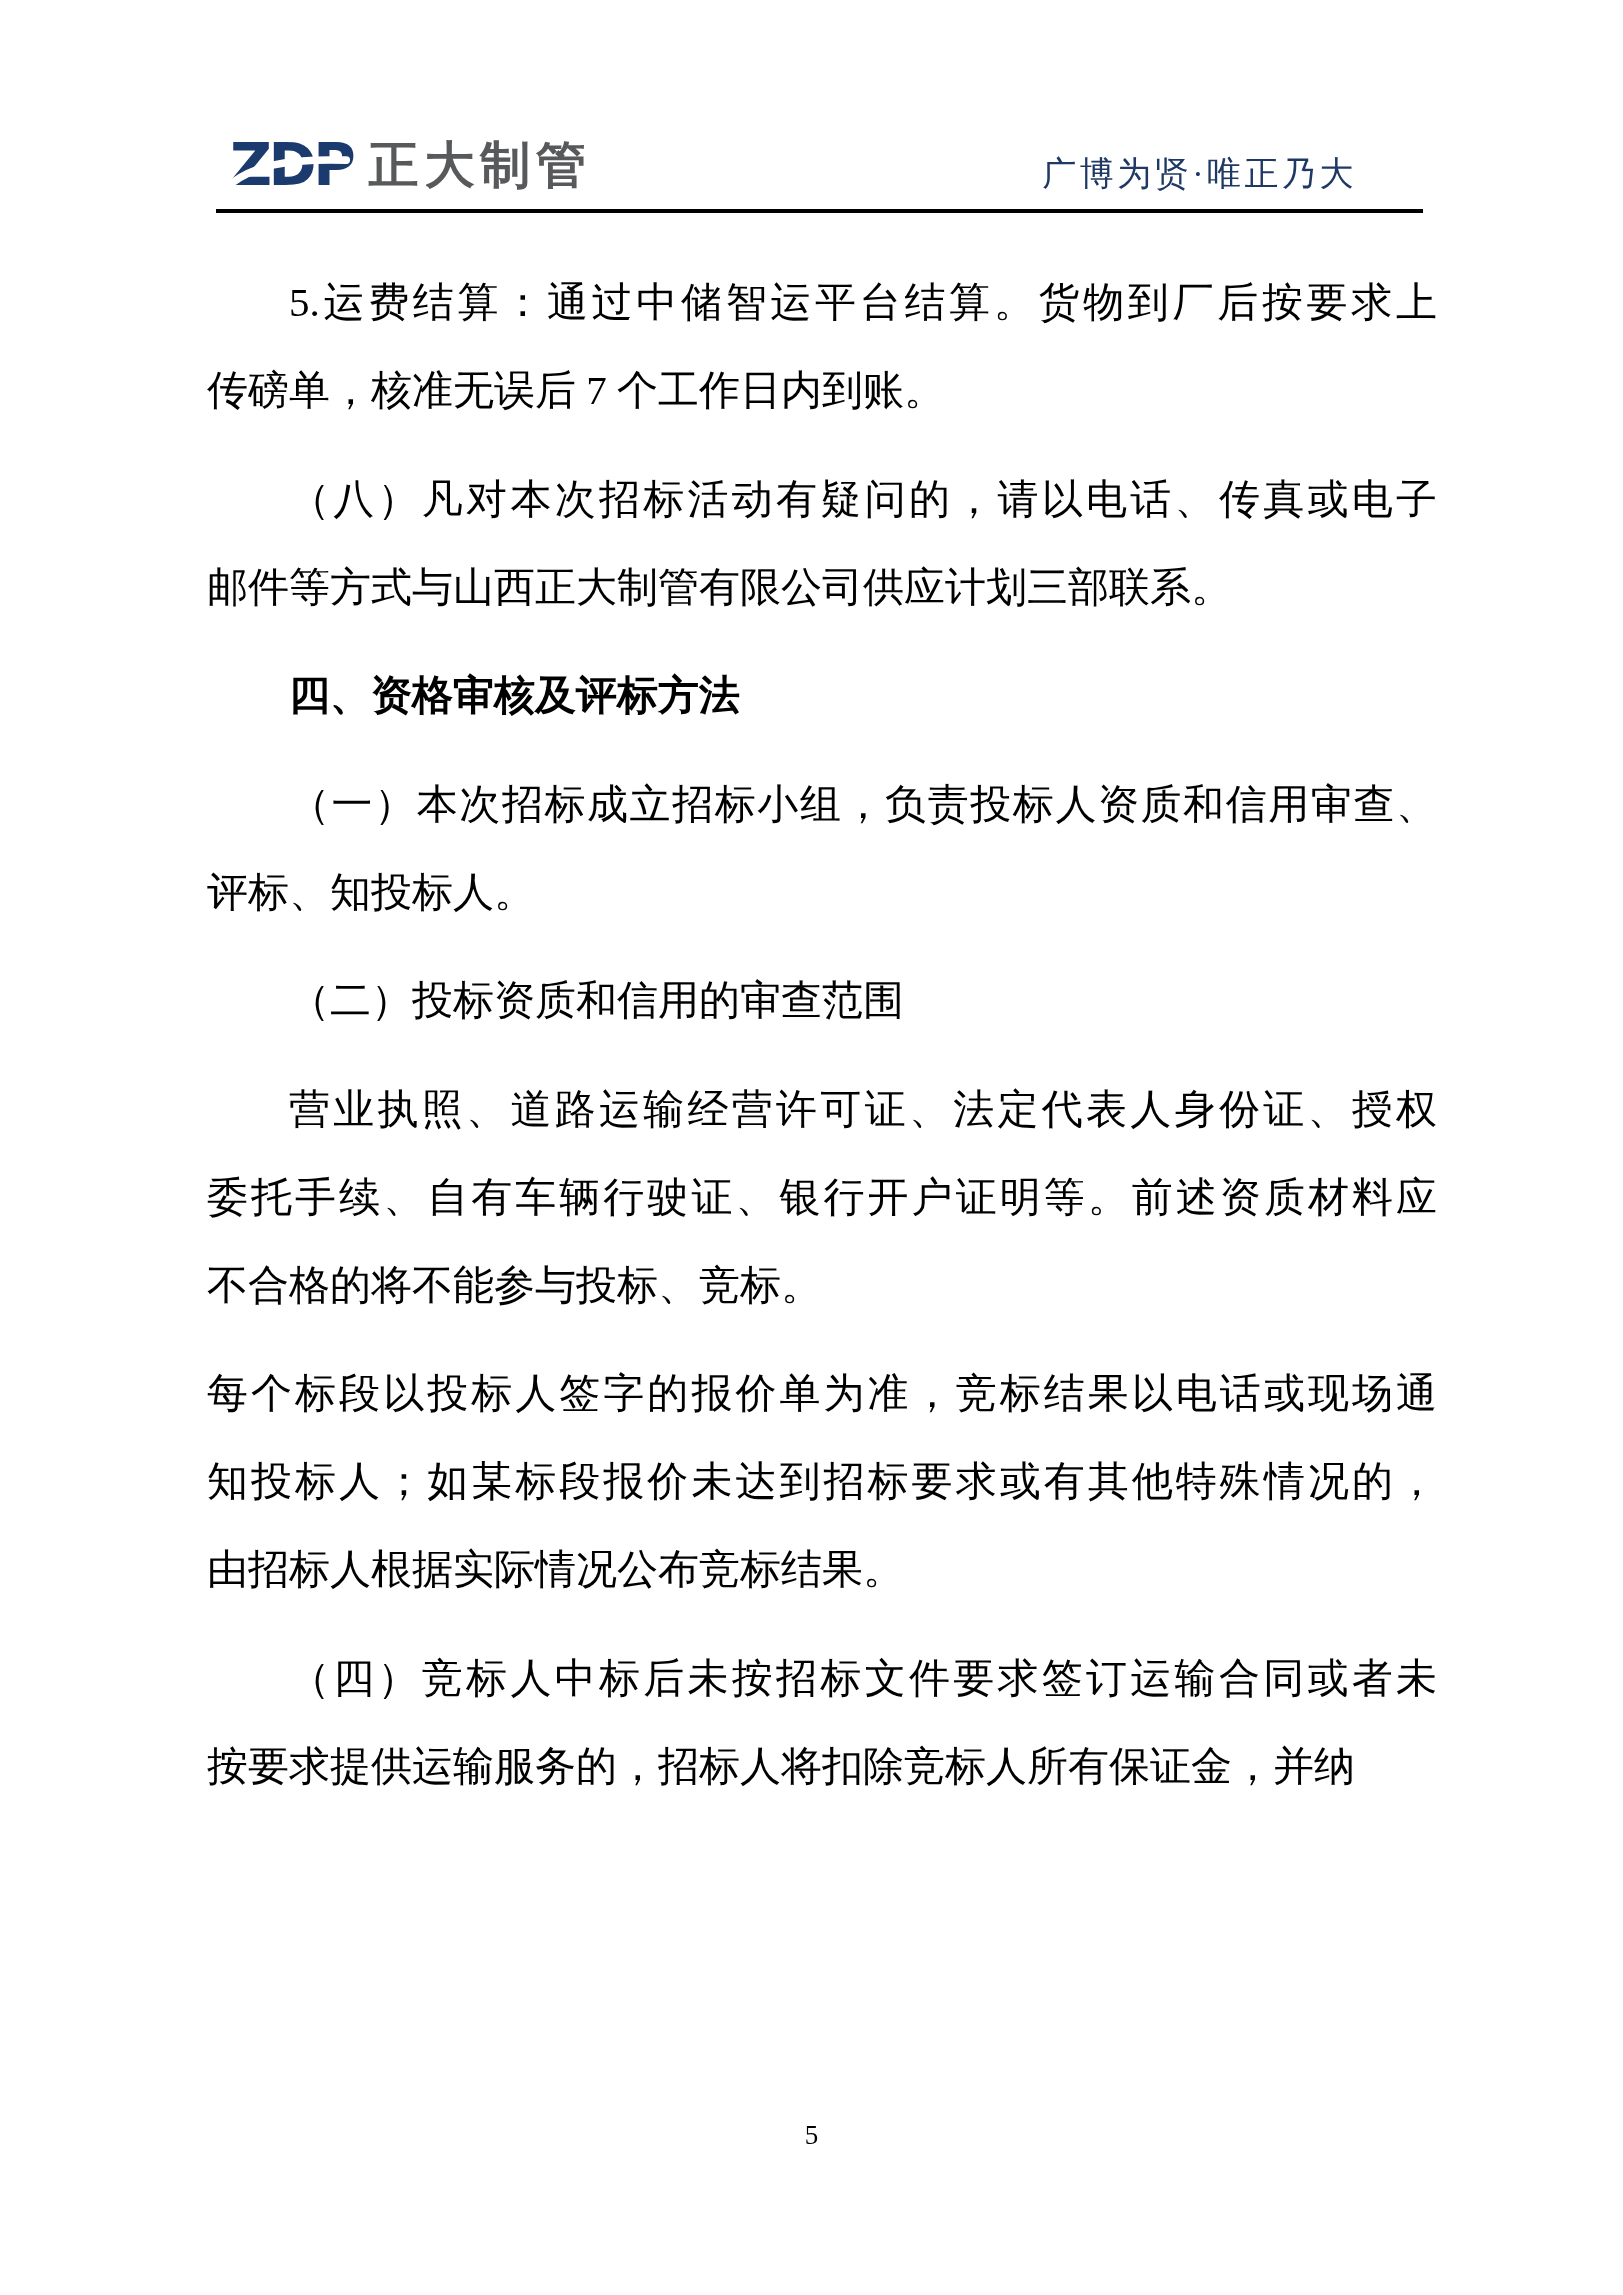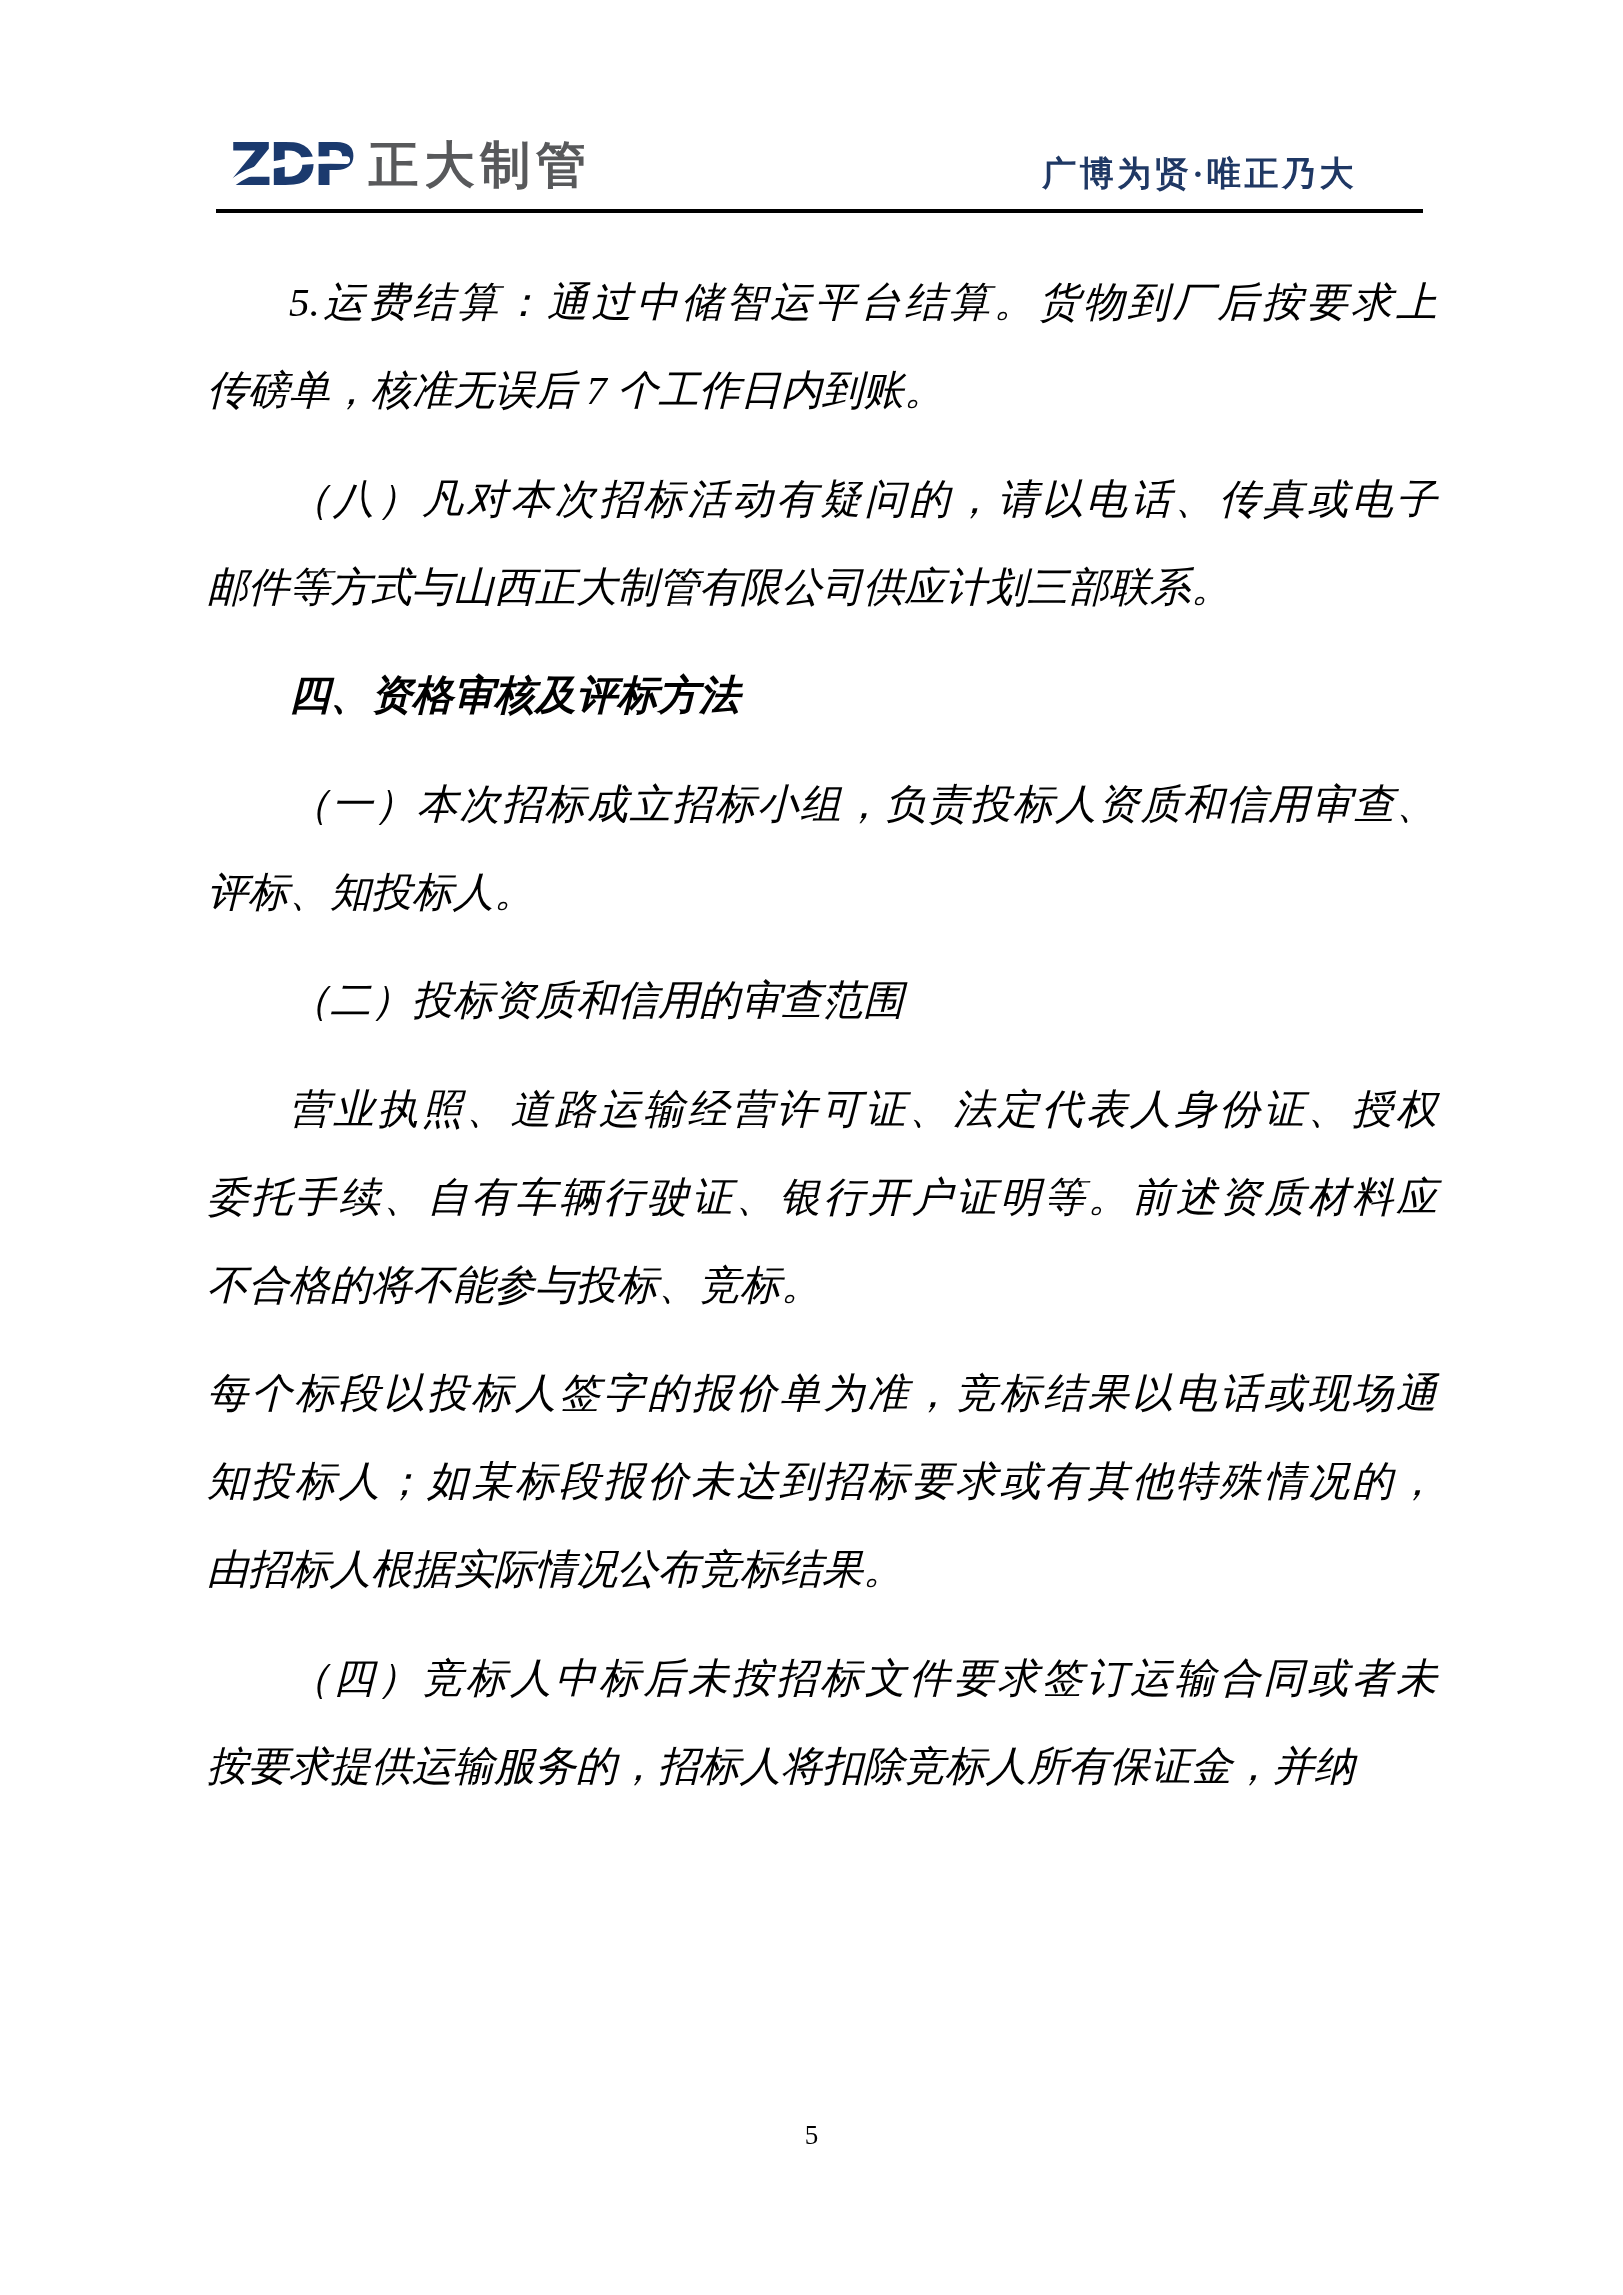--- a/index.html
+++ b/index.html
@@ -52,21 +52,21 @@
     line-height: 57px;
     letter-spacing: 5.8px;
     color: #58595b;
     text-align: right;
   }
   .header-slogan {
     position: absolute;
     right: 266px;
     top: 151px;
     font-family: "Liberation Serif", serif;
-    font-weight: 700;
+    font-weight: 400;
     font-size: 34px;
     letter-spacing: 3.5px;
     color: #1f3864;
     white-space: nowrap;
   }
   .header-divider {
     position: absolute;
     left: 216px;
     top: 209px;
     width: 1207px;
@@ -83,21 +83,20 @@
     font-size: 41px;
     line-height: 88px;
     color: #000000;
   }
   .para { margin: 0 0 20.5px 0; }
   .para.heading { font-weight: bold; }
   .ln {
     display: block;
     text-align: justify;
     text-align-last: justify;
-    font-style: italic;
   }
   .ln.end { text-align-last: left; }
   .ln.ind { text-indent: 82px; }
 
   
   .footer-pagenum {
     position: absolute;
     left: 0;
     top: 2120px;
     width: 1623px;

